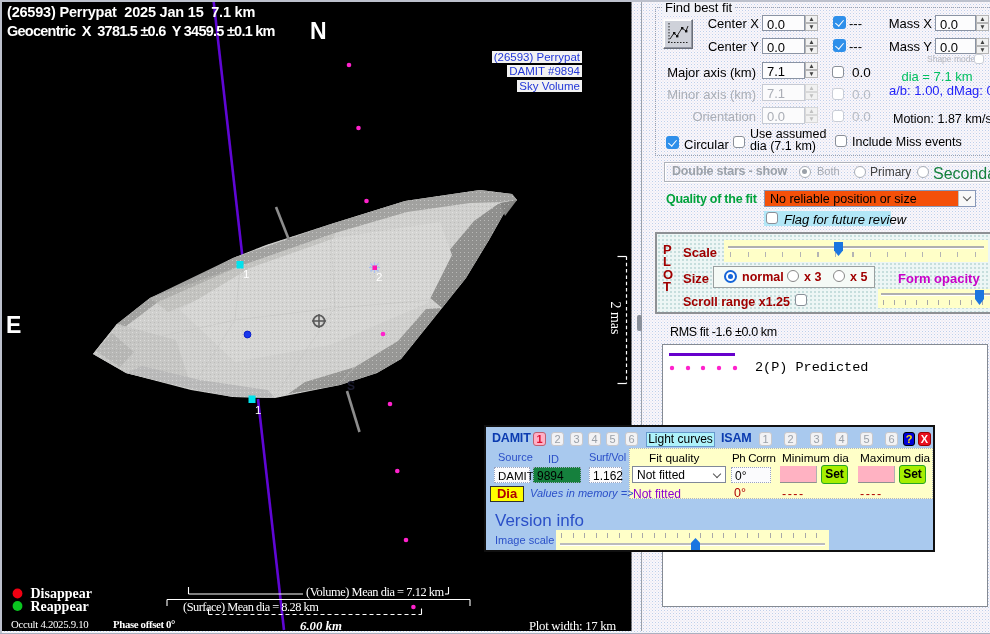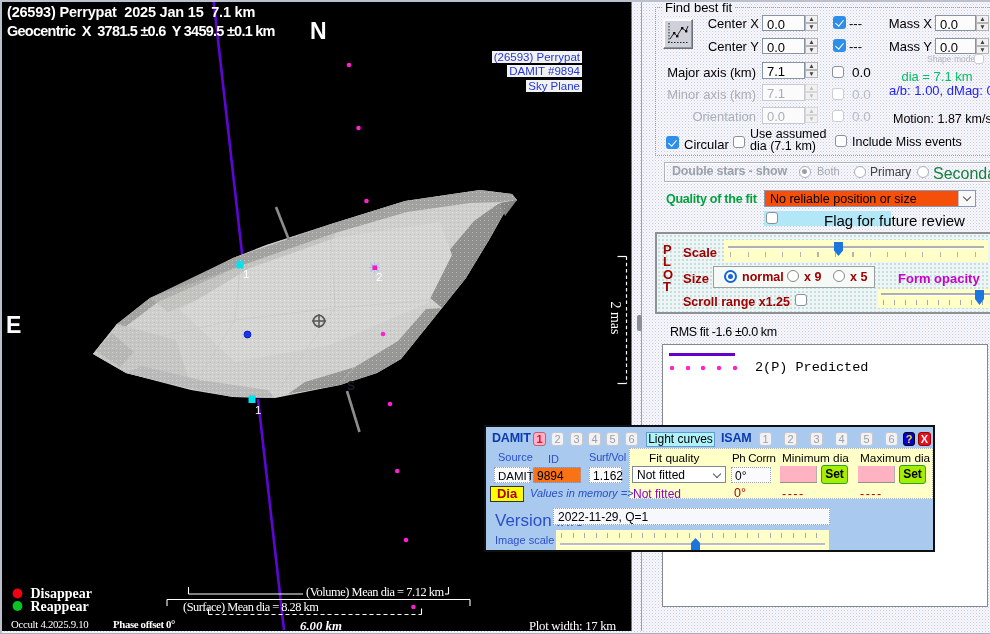--- a/index.html
+++ b/index.html
@@ -136,21 +136,21 @@
       <line x1="470" y1="599.5" x2="470" y2="606"></line>
 <line x1="208.5" y1="614.5" x2="421.5" y2="614.5" stroke-dasharray="4,3"></line>
 <line x1="208.5" y1="608.5" x2="208.5" y2="614.5"></line>
       <line x1="421.5" y1="608.5" x2="421.5" y2="614.5"></line>
 </g>
 </svg>
 
 <div class="ab" style="left:470px;top:50px;width:112px;text-align:right;z-index:2;line-height:14.4px;font-size:11.5px;color:#2237d8">
 <span style="background:#f2f2f2;padding:0 2px">(26593) Perrypat</span><br>
 <span style="background:#f2f2f2;padding:0 2px">DAMIT #9894</span><br>
-<span style="background:#f2f2f2;padding:0 2px">Sky Plane</span></div>
+<span style="background:#f2f2f2;padding:0 2px">Sky Volume</span></div>
 
 <div class="ab" style="left:641px;top:0;width:1px;height:631px;background:#9aa0aa;z-index:2"></div>
 <div class="ab" style="left:637px;top:315px;width:5px;height:16px;background:#8a909a;border-radius:2px;z-index:2"></div>
 
 <div class="ab" style="left:655px;top:7px;width:345px;height:149px;border:1px dotted #9aa2b2;z-index:2"></div>
 <div class="lb" style="left:662px;top:1px;background:#f1f2f8;padding:0 3px;z-index:3">Find best fit</div>
 <div class="ab" style="left:663px;top:19px;width:30px;height:30px;background:#ced1d9;border:1px solid #6a6f78;border-top-color:#fafafa;border-left-color:#fafafa;box-shadow:inset -1px -1px 0 #9094a0,inset 1px 1px 0 #fff;z-index:3">
 <svg width="28" height="28" viewBox="0 0 28 28">
       <g stroke="#222" stroke-width="1">
         <line x1="5" y1="3" x2="5" y2="23" stroke-dasharray="1.5,1.5"></line>
@@ -235,36 +235,36 @@
 <div class="rd" style="left:854px;top:166px;z-index:3"></div>
 <div class="lb" style="left:870px;top:166px;font-size:12px;color:#404040;z-index:3">Primary</div>
 <div class="rd" style="left:917px;top:166px;z-index:3"></div>
 <div class="lb" style="left:933px;top:166px;font-size:16px;color:#15803d;z-index:3">Secondary</div>
 <div class="lb" style="left:666px;top:193px;font-weight:bold;font-size:12.5px;letter-spacing:-.25px;color:#00a23c;z-index:3">Quality of the fit</div>
 <div class="ab" style="left:764px;top:190px;width:212px;height:17px;border:1px solid #8898b8;background:#f45009;z-index:3;font-size:12.5px;padding:1px 0 0 5px;white-space:nowrap">No reliable position or size<span style="position:absolute;right:0;top:0;width:17px;height:15px;background:#f8f8f8;border-left:1px solid #c0c0c0">
       <i style="position:absolute;left:5px;top:3px;width:6px;height:6px;border:solid #555;border-width:0 1.5px 1.5px 0;transform:rotate(45deg)"></i>
     </span></div>
 <div class="ab" style="left:764px;top:211px;width:127px;height:15px;background:#b2e7f7;z-index:2"></div>
 <div class="cb" style="left:766px;top:212px;background:#fff;z-index:3"></div>
-<div class="lb" style="left:824px;top:213px;font-size:15px;z-index:3">Flag for future review</div>
+<div class="lb" style="left:784px;top:213px;font-style:italic;font-size:13px;z-index:3">Flag for future review</div>
 
 <div class="ab" style="left:655px;top:232px;width:340px;height:82px;border:2px solid #8d9094;z-index:2;background-color:#edf6f5;background-image:radial-gradient(circle,#c6dedd .8px,transparent 1px);background-size:4px 4px"></div>
 <div class="lb" style="left:663px;top:244px;font-weight:bold;color:#a00000;line-height:12.4px;z-index:3">P<br>L<br>O<br>T</div>
 <div class="lb" style="left:683px;top:246px;font-weight:bold;color:#a00000;z-index:3">Scale</div>
 <div class="yel" style="left:724px;top:240px;width:264px;height:22px;z-index:3">
 <div class="ab" style="left:4px;top:6px;right:4px;height:2px;background:#b0b0b0;box-shadow:0 1px 0 #fff"></div>
 <div class="ab" style="left:6px;top:12px;right:4px;height:5px;background:repeating-linear-gradient(90deg,#b4b4b4 0,#b4b4b4 1px,transparent 1px,transparent 17.5px)"></div>
 <div class="ab" style="left:110px;top:2px;width:9px;height:14px;background:#1c76e0;clip-path:polygon(0 0,100% 0,100% 60%,50% 100%,0 60%)"></div>
   </div>
 <div class="lb" style="left:683px;top:272px;font-weight:bold;color:#a00000;z-index:3">Size</div>
 <div class="ab" style="left:713px;top:266px;width:162px;height:22px;background:#f5faf6;border:1px solid #9aa0a0;z-index:3">
 <div class="rb" style="left:10px;top:3px"></div>
 <div class="lb" style="left:28px;top:4px;font-weight:bold;font-size:12.5px;color:#a00000">normal</div>
 <div class="rd" style="left:73px;top:3px;border-color:#888"></div>
-<div class="lb" style="left:90px;top:4px;font-weight:bold;font-size:12.5px;color:#a00000">x 9</div>
+<div class="lb" style="left:90px;top:4px;font-weight:bold;font-size:12.5px;color:#a00000">x 3</div>
 <div class="rd" style="left:119px;top:3px;border-color:#888"></div>
 <div class="lb" style="left:136px;top:4px;font-weight:bold;font-size:12.5px;color:#a00000">x 5</div>
   </div>
 <div class="lb" style="left:898px;top:272px;font-weight:bold;color:#c800c8;z-index:3">Form opacity</div>
 <div class="yel" style="left:878px;top:289px;width:117px;height:19px;z-index:3">
 <div class="ab" style="left:3px;top:4px;right:3px;height:2px;background:#b0b0b0;box-shadow:0 1px 0 #fff"></div>
 <div class="ab" style="left:5px;top:11px;right:3px;height:5px;background:repeating-linear-gradient(90deg,#a8a8a8 0,#a8a8a8 1px,transparent 1px,transparent 11px)"></div>
 <div class="ab" style="left:97px;top:1px;width:9px;height:15px;background:#1c76e0;clip-path:polygon(0 0,100% 0,100% 60%,50% 100%,0 60%)"></div>
   </div>
 <div class="lb" style="left:683px;top:296px;font-weight:bold;font-size:12.5px;color:#a00000;z-index:3">Scroll range x1.25</div>
@@ -305,36 +305,35 @@
 <div class="tb" style="left:432px;top:5px;background:#e81020;color:#fff;border-color:#900;font-weight:bold">X</div>
 <div class="yel" style="left:143px;top:21px;width:304px;height:51px;border:1px dotted #b0b4c0"></div>
 <div class="lb" style="left:12px;top:25px;font-size:11px;color:#2b50c8">Source</div>
 <div class="lb" style="left:62px;top:27px;font-size:11px;color:#2b50c8">ID</div>
 <div class="lb" style="left:103px;top:25px;font-size:11px;letter-spacing:-.2px;color:#2b50c8">Surf/Vol</div>
 <div class="lb" style="left:163px;top:25px;font-size:11.8px">Fit quality</div>
 <div class="lb" style="left:246px;top:25px;font-size:11.5px;letter-spacing:-.3px">Ph Corrn</div>
 <div class="lb" style="left:296px;top:25px;font-size:11.8px">Minimum dia</div>
 <div class="lb" style="left:374px;top:25px;font-size:11.8px">Maximum dia</div>
 <div class="ab" style="left:8px;top:40px;width:36px;height:16px;background:#fbfbfd;border:1px dotted #9aa4c0;padding:2px 0 0 3px;font-size:11.5px">DAMIT</div>
-<div class="ab" style="left:47px;top:40px;width:48px;height:16px;background:#f97316;border:1px dotted #9aa4c0;padding:1px 0 0 3px">9894</div>
+<div class="ab" style="left:47px;top:40px;width:48px;height:16px;background:#15803d;border:1px dotted #9aa4c0;padding:1px 0 0 3px">9894</div>
 <div class="ab" style="left:103px;top:40px;width:33px;height:16px;background:#fbfbfd;border:1px dotted #9aa4c0;padding:1px 0 0 3px">1.162</div>
 <div class="ab" style="left:146px;top:39px;width:94px;height:17px;background:#fff;border:1px solid #808898;padding:1px 0 0 4px">Not fitted<i style="position:absolute;right:5px;top:4px;width:6px;height:6px;border:solid #555;border-width:0 1.5px 1.5px 0;transform:rotate(45deg)"></i></div>
 <div class="ab" style="left:245px;top:40px;width:40px;height:16px;background:#fbfbfd;border:1px dotted #9aa4c0;padding:1px 0 0 3px">0°</div>
 <div class="ab" style="left:294px;top:39px;width:37px;height:17px;background:#ffb2c2;border-bottom:1.5px solid #909090;border-right:1px solid #b0b0b0"></div>
 <div class="ab" style="left:335px;top:38px;width:27px;height:19px;background:#a6ee00;border:1.5px solid #25a525;border-radius:3px;font-weight:bold;text-align:center;line-height:16px">Set</div>
 <div class="ab" style="left:372px;top:39px;width:37px;height:17px;background:#ffb2c2;border-bottom:1.5px solid #909090;border-right:1px solid #b0b0b0"></div>
 <div class="ab" style="left:413px;top:38px;width:27px;height:19px;background:#a6ee00;border:1.5px solid #25a525;border-radius:3px;font-weight:bold;text-align:center;line-height:16px">Set</div>
 <div class="ab" style="left:4px;top:59px;width:34px;height:16px;background:#ffff00;border:1px solid #303030;color:#b00000;font-weight:bold;font-size:13px;text-align:center;line-height:14px">Dia</div>
 <div class="lb" style="left:44px;top:61px;font-style:italic;font-size:11px;color:#2b50c8">Values in memory =&gt;</div>
 <div class="lb" style="left:147px;top:61px;font-size:12px;color:#8a00d0">Not fitted</div>
 <div class="lb" style="left:248px;top:60px;font-size:12.5px;color:#b00000">0°</div>
 <div class="lb" style="left:296px;top:61px;font-size:12.5px;color:#b00000;letter-spacing:1.5px">----</div>
 <div class="lb" style="left:374px;top:61px;font-size:12.5px;color:#b00000;letter-spacing:1.5px">----</div>
 <div class="lb" style="left:9px;top:85px;font-size:17px;color:#2b50c8">Version info</div>
-<div class="ab" style="left:67px;top:81px;width:277px;height:17px;background:#f6f8fc;border:1px dotted #98a0b8;padding:1px 0 0 4px">2022-11-29, Q=1</div>
 <div class="lb" style="left:9px;top:108px;font-size:11px;color:#2b50c8">Image scale</div>
 <div class="yel" style="left:70px;top:103px;width:273px;height:20px">
 <div class="ab" style="left:5px;top:3px;right:5px;height:5px;background:repeating-linear-gradient(90deg,#a8a8a8 0,#a8a8a8 1px,transparent 1px,transparent 11.6px)"></div>
 <div class="ab" style="left:4px;top:13px;right:4px;height:2px;background:#bcbcbc;box-shadow:0 1px 0 #fff"></div>
 <div class="ab" style="left:135px;top:8px;width:9px;height:12px;background:#1c76e0;clip-path:polygon(0 40%,50% 0,100% 40%,100% 100%,0 100%)"></div>
     </div>
 </div>
 
 <div class="ab" style="left:0;top:0;width:2px;height:634px;background:#bcc0cc;z-index:6"></div>
 <div class="ab" style="left:0;top:0;width:990px;height:1.5px;background:#bcc0cc;z-index:6"></div>

